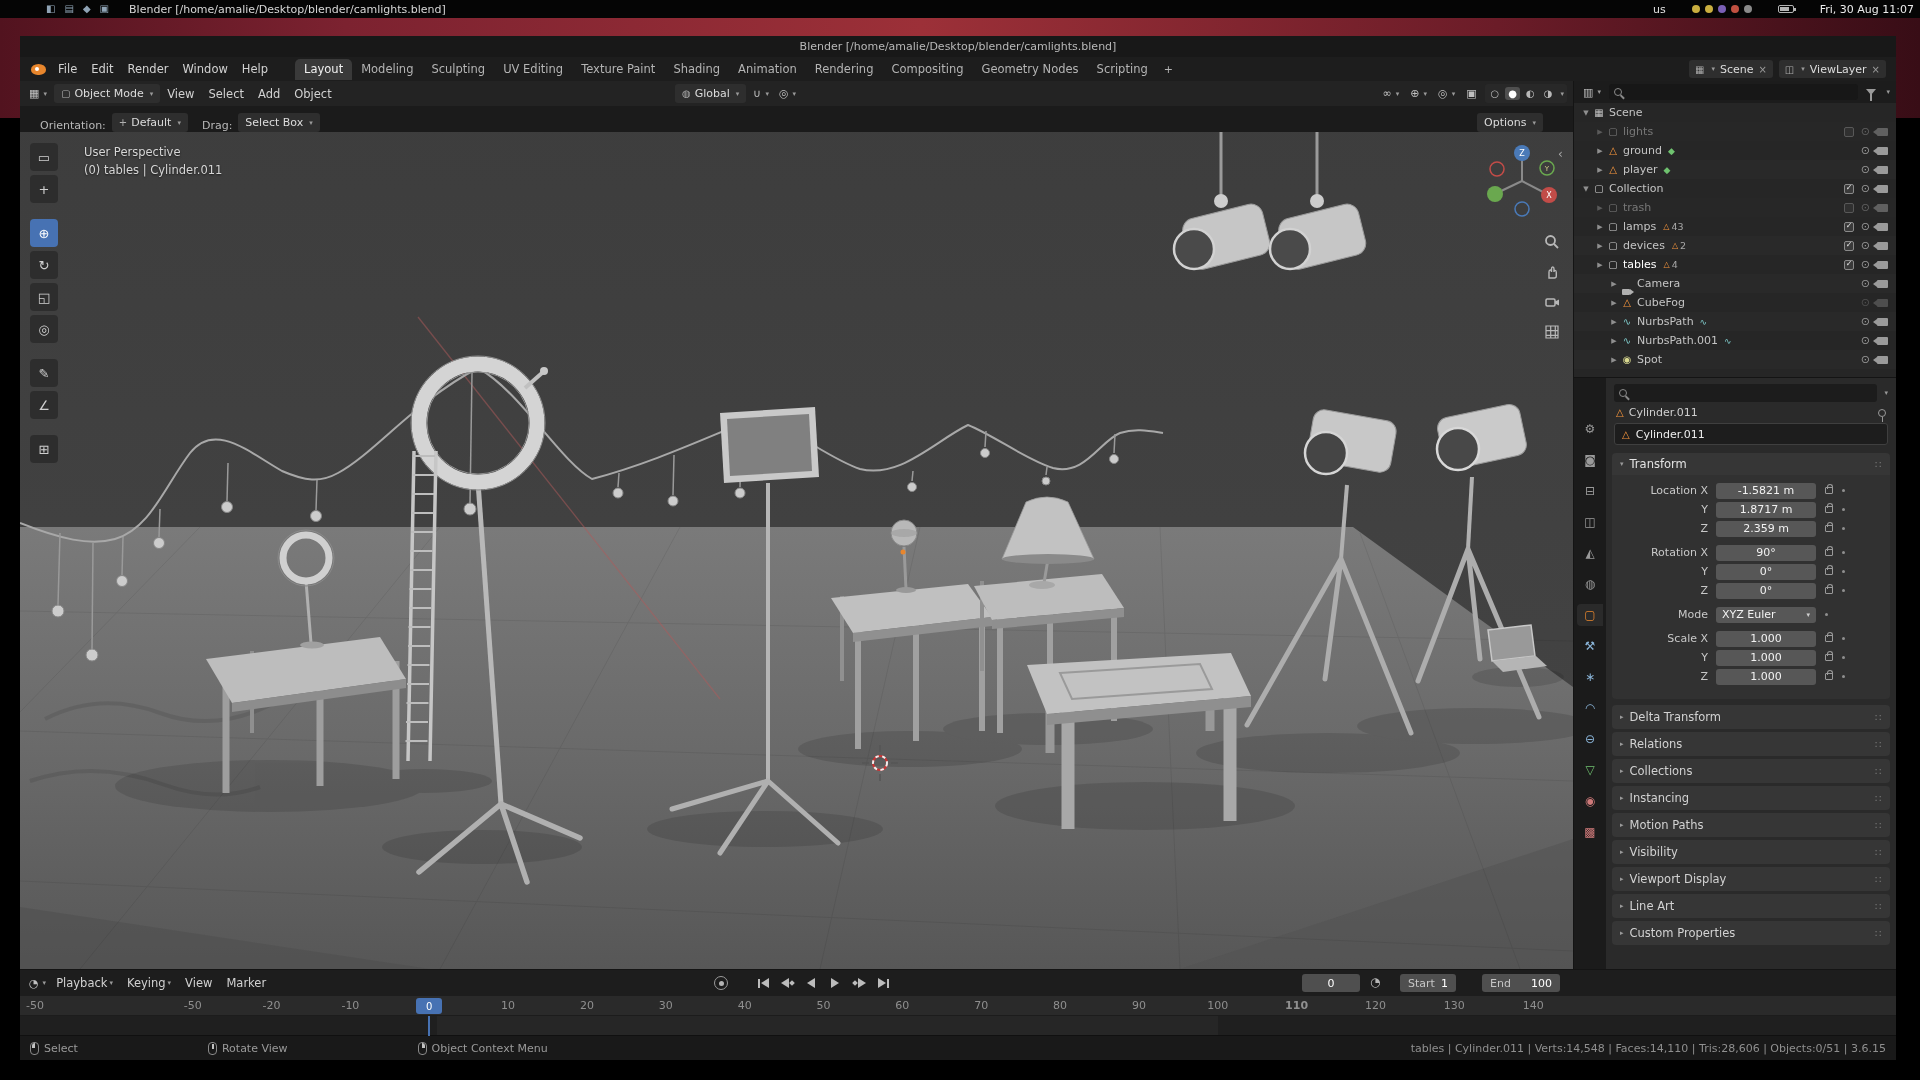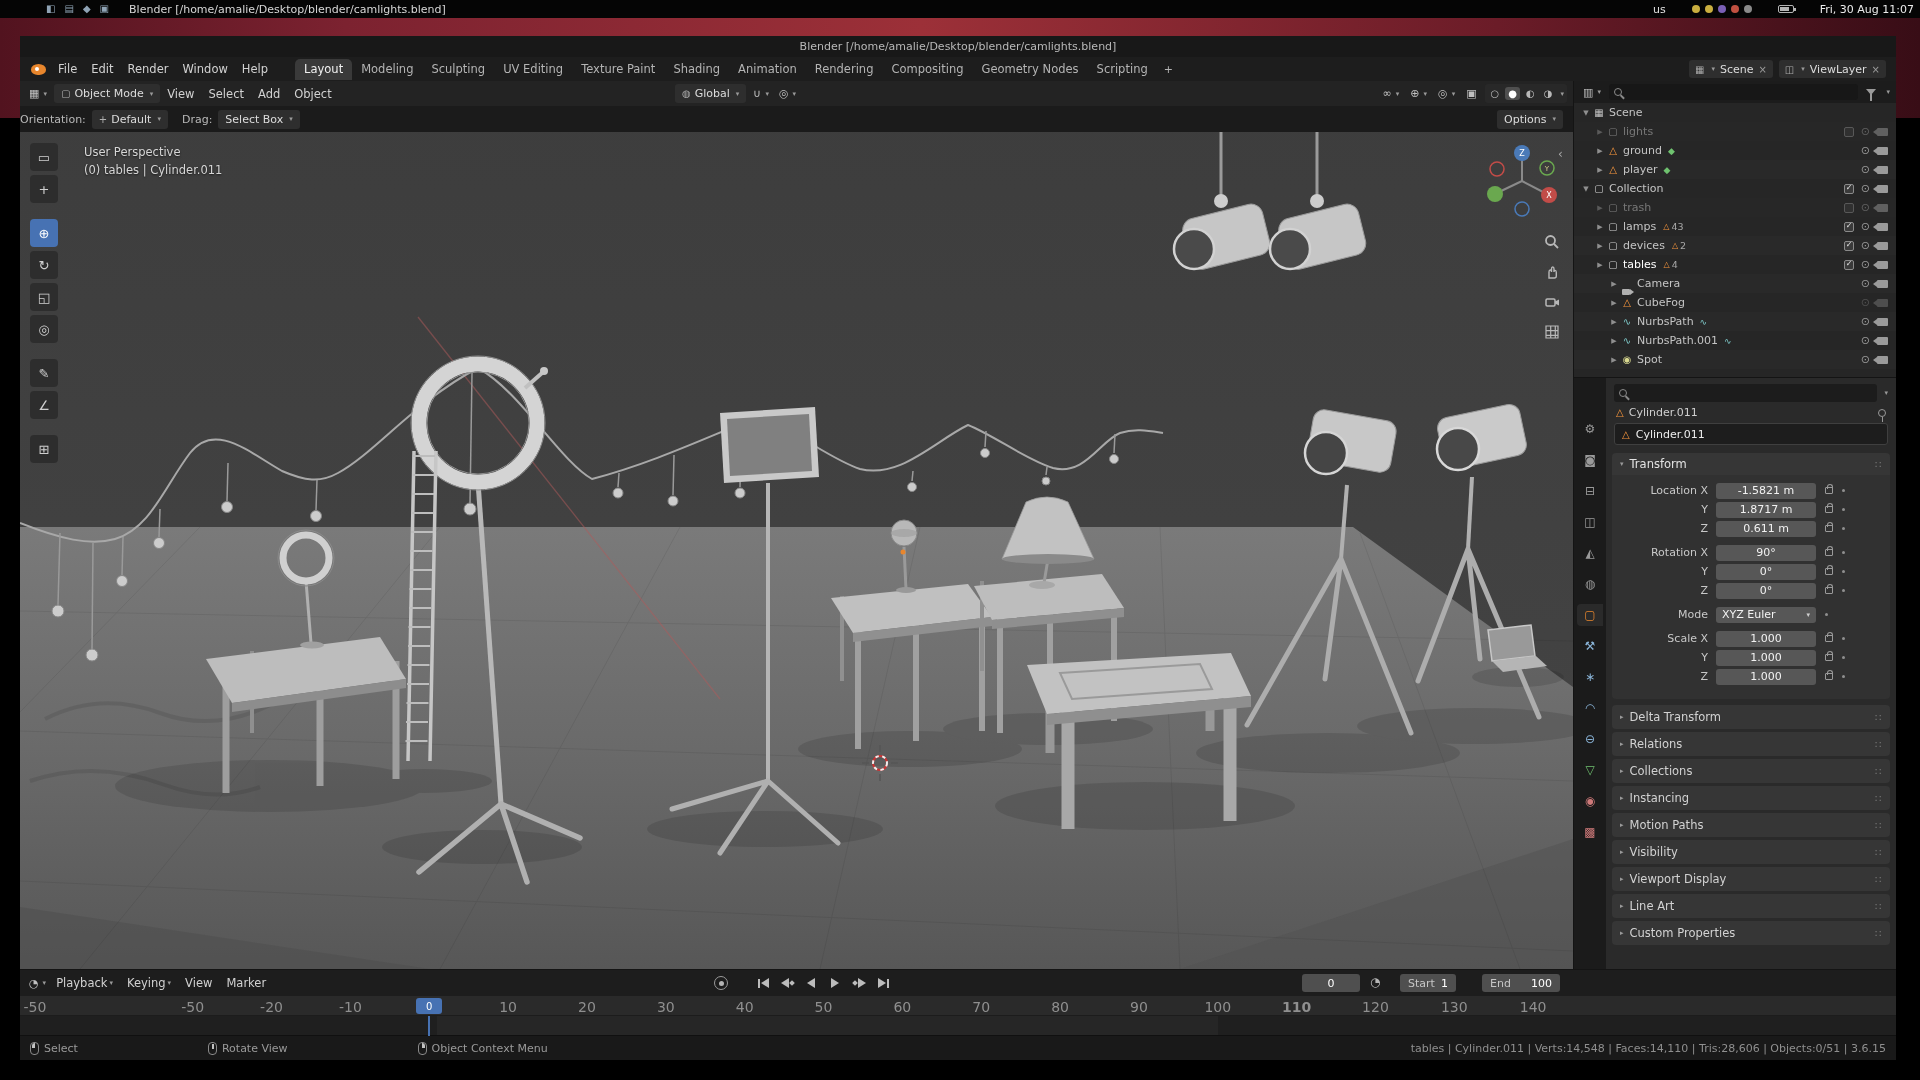--- a/index.html
+++ b/index.html
@@ -42,21 +42,21 @@
 .vp-canvas{position:absolute;left:0;top:0}
 .vp-header{position:absolute;left:0;top:0;width:100%;height:25px;background:#232323;display:flex;align-items:center;padding:0 6px;z-index:5}
 .pill{display:flex;align-items:center;gap:4px;background:#2e2e2e;border-radius:3px;height:19px;padding:0 7px;color:#dcdcdc;white-space:nowrap}
 .pill .ic{color:#b0b0b0;font-size:10px}
 .vp-center{position:absolute;left:655px;top:3px;display:flex;gap:4px}
 .vp-hdr-right{margin-left:auto;display:flex;align-items:center;gap:5px}
 .iconbtn{display:flex;align-items:center;gap:2px;color:#c0c0c0;padding:0 3px;font-size:11px}
 .shade-group{display:flex;align-items:center;background:#282828;border-radius:3px;padding:0 3px;height:19px;gap:3px}
 .shade-dot{font-size:10px;color:#b8b8b8;padding:1px 3px;border-radius:3px}
 .shade-dot.active{background:#4f4f4f;color:#fff}
-.vp-tools{position:absolute;left:0;top:25px;width:100%;height:26px;background:#1b1b1b;display:flex;align-items:center;padding:0 0;gap:6px;z-index:5}
+.vp-tools{position:absolute;left:0;top:25px;width:100%;height:26px;background:#1b1b1b;display:flex;align-items:flex-end;padding:0 20px;gap:6px;z-index:5}
 .ts-label{color:#b8b8b8}
 .opt-pill{margin-left:auto;margin-right:10px}
 .vp-text{position:absolute;color:#d6d6d6;text-shadow:0 1px 2px rgba(0,0,0,.6);font-size:11.5px;z-index:4}
 .vp-toolbar{position:absolute;left:10px;top:62px;display:flex;flex-direction:column;gap:4px;z-index:4}
 .tool-btn{width:28px;height:28px;background:rgba(43,43,43,.9);border-radius:4px;display:flex;align-items:center;justify-content:center;color:#cfcfcf;font-size:13px}
 .tool-btn.active{background:#4772b3;color:#fff}
 .tool-gap{height:8px}
 .vp-gizmo{position:absolute;left:1462px;top:60px;z-index:4}
 .vp-sidebtns{position:absolute;left:1521px;top:150px;display:flex;flex-direction:column;gap:8px;z-index:4}
 .sbtn{width:22px;height:22px;display:flex;align-items:center;justify-content:center;color:#b8b8b8}
@@ -129,21 +129,21 @@
 .tri-l{width:0;height:0;border-top:5px solid transparent;border-bottom:5px solid transparent;border-right:8px solid currentColor}
 .tri-r{width:0;height:0;border-top:5px solid transparent;border-bottom:5px solid transparent;border-left:8px solid currentColor}
 .kdot{width:4px;height:4px;background:currentColor;transform:rotate(45deg)}
 .tl-frame{position:absolute;left:1282px;top:4px;width:58px;height:18px;background:#4f4f4f;border-radius:3px;color:#fff;display:flex;align-items:center;justify-content:center}
 .tl-clock{position:absolute;left:1350px;top:5px;color:#b5b5b5;font-size:12px}
 .tl-range{position:absolute;top:4px;height:18px;background:#4f4f4f;border-radius:3px;display:flex;align-items:center;justify-content:space-between;padding:0 8px}
 .tl-start{left:1380px;width:56px}
 .tl-end{left:1462px;width:78px}
 .tl-range .lab{color:#c6c6c6}.tl-range .val{color:#fff}
 .tl-ruler{position:absolute;left:0;top:26px;width:100%;height:20px;background:#2a2a2a;border-bottom:1px solid #1c1c1c}
-.tick{position:absolute;top:3px;transform:translateX(-50%);color:#8f8f8f;font-size:14px}
+.tick{position:absolute;top:3px;transform:translateX(-50%);color:#8f8f8f;font-size:11px}
 .tl-track{position:absolute;left:0;top:46px;width:100%;height:20px;background:#262626}
 .tl-shade{position:absolute;top:46px;height:20px;background:rgba(0,0,0,.18)}
 .playhead{position:absolute;top:28px;width:26px;height:16px;background:#4772b3;border-radius:3px;color:#fff;display:flex;align-items:center;justify-content:center;font-size:10px;z-index:3}
 .playline{position:absolute;top:46px;width:2px;height:20px;background:#4772b3;z-index:3}
 
 .statusbar{position:absolute;left:0;top:999px;width:1876px;height:25px;background:#191919;display:flex;align-items:center;padding:0 10px;color:#9a9a9a;border-top:1px solid #101010}
 .hint{display:flex;align-items:center;gap:5px;margin-right:130px}
 .mbtn{width:9px;height:13px;border:1px solid #8a8a8a;border-radius:4px;position:relative;flex:none}
 .mbtn.left::before{content:'';position:absolute;left:.5px;top:.5px;width:3px;height:5px;background:#c2c2c2;border-radius:3px 0 0 0}
 .mbtn.middle::before{content:'';position:absolute;left:3px;top:1px;width:2.5px;height:5px;background:#c2c2c2}
@@ -862,21 +862,21 @@
     <span class="f-label">Y</span>
     <span class="f-val">
                 <span class="f-value">1.8717 m</span>
               </span>
     <span class="f-lock"></span>
     <span class="f-dot"></span>
   </div>
             <div class="f-row">
     <span class="f-label">Z</span>
     <span class="f-val">
-                <span class="f-value">0.611 m</span>
+                <span class="f-value">2.359 m</span>
               </span>
     <span class="f-lock"></span>
     <span class="f-dot"></span>
   </div>
           </div>
           <div class="f-group">
             <div class="f-row">
     <span class="f-label">Rotation X</span>
     <span class="f-val">
                 <span class="f-value">90°</span>

